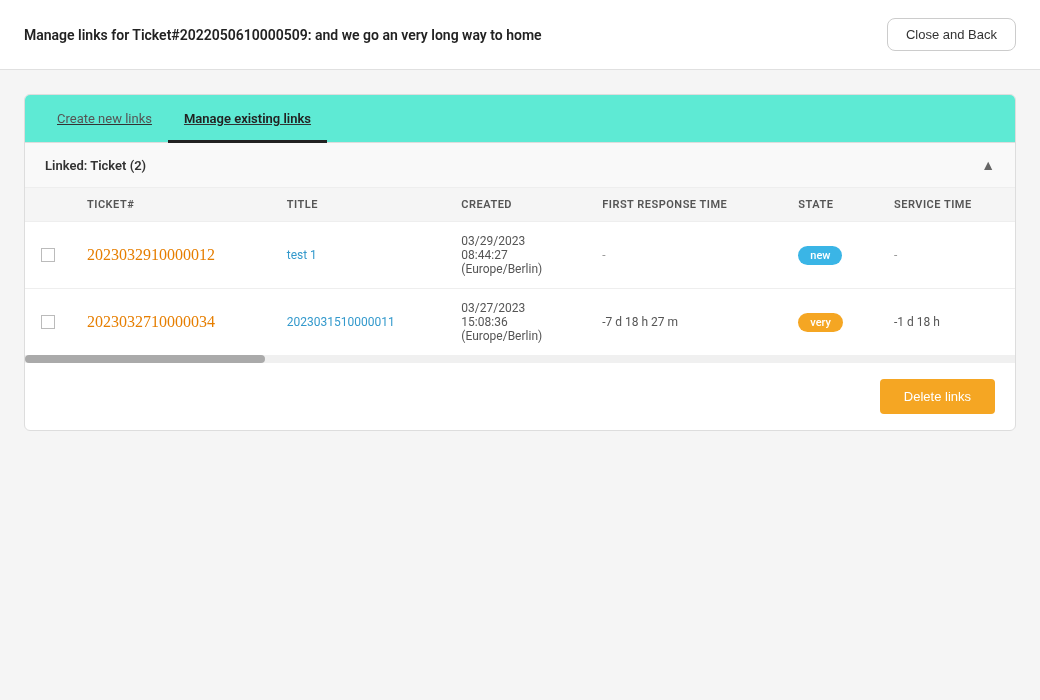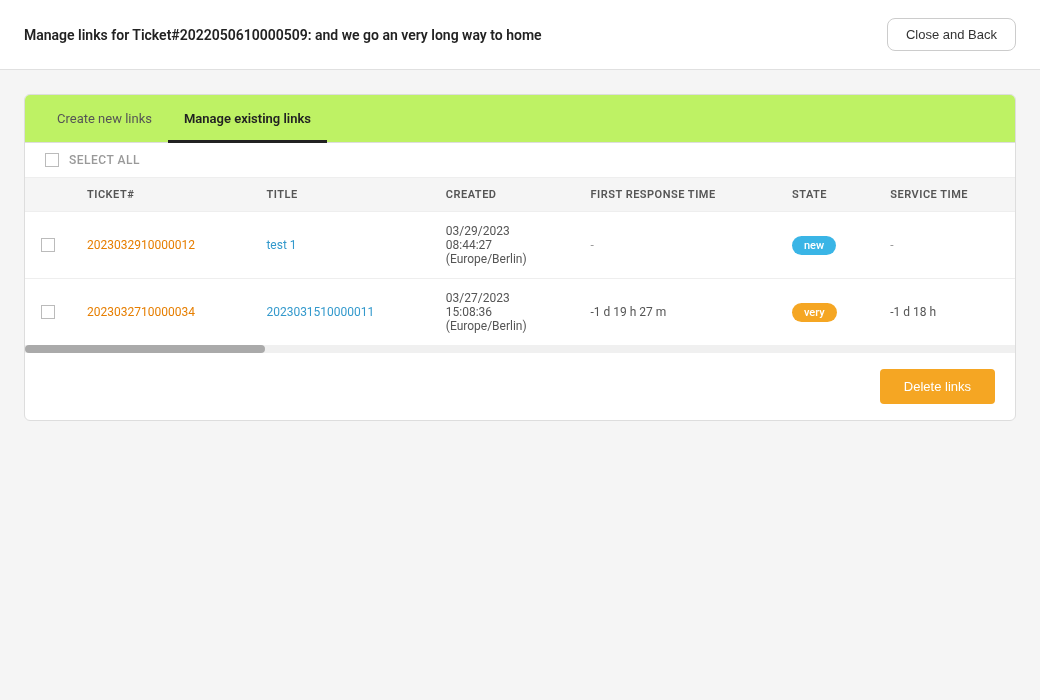--- a/index.html
+++ b/index.html
@@ -47,21 +47,22 @@
       background: #fff;
       border: 1px solid #ddd;
       border-radius: 6px;
       overflow: hidden;
     }
 
     .tab-bar {
       display: flex;
       border-bottom: 1px solid #ddd;
       padding: 0 16px;
-      background: #bef264;
+      background: #5eead4;
+      text-decoration: underline;
     }
 
     .tab {
       padding: 16px 16px 14px;
       cursor: pointer;
       font-size: 13px;
       color: #555;
       border-bottom: 3px solid transparent;
       margin-bottom: -1px;
       white-space: nowrap;
@@ -150,21 +151,22 @@
       border-bottom: 1px solid #eee;
       vertical-align: middle;
     }
 
     .table tbody tr:last-child td {
       border-bottom: none;
     }
 
     .ticket-number {
       color: #e67e00;
-      font-size: 12px;
+      font-size: 16px;
+      font-family: Liberation Serif, serif;
     }
 
     .title-link {
       color: #3399cc;
       text-decoration: none;
     }
 
     .created-time {
       color: #555;
       white-space: nowrap;
@@ -242,25 +244,25 @@
 <div class="main-content">
   <div class="tab-container">
 
     <div class="tab-bar">
       <div class="tab">Create new links</div>
       <div class="tab active">Manage existing links</div>
     </div>
 
     <div class="tab-content">
 
-
-      <div class="select-all-row">
-        <div class="checkbox"></div>
-        <span class="select-all-label">SELECT ALL</span>
+      <div class="section-header">
+        <span class="section-title">Linked: Ticket (2)</span>
+        <span class="chevron-icon">▲</span>
       </div>
+
 
       <table class="table">
         <thead>
           <tr>
             <th class="checkbox-cell"></th>
             <th>TICKET#</th>
             <th>TITLE</th>
             <th>CREATED</th>
             <th>FIRST RESPONSE TIME</th>
             <th>STATE</th>
@@ -304,21 +306,21 @@
             </td>
             <td>
               <a href="#" class="title-link">2023031510000011</a>
             </td>
             <td class="created-time">
               <span>03/27/2023</span><br>
               <span>15:08:36</span><br>
               <span>(Europe/Berlin)</span>
             </td>
             <td>
-              <span class="first-response">-1 d 19 h 27 m</span>
+              <span class="first-response">-7 d 18 h 27 m</span>
             </td>
             <td>
               <span class="badge badge-open">very</span>
             </td>
             <td>
               <span class="service-time">-1 d 18 h</span>
             </td>
           </tr>
         </tbody>
       </table>

